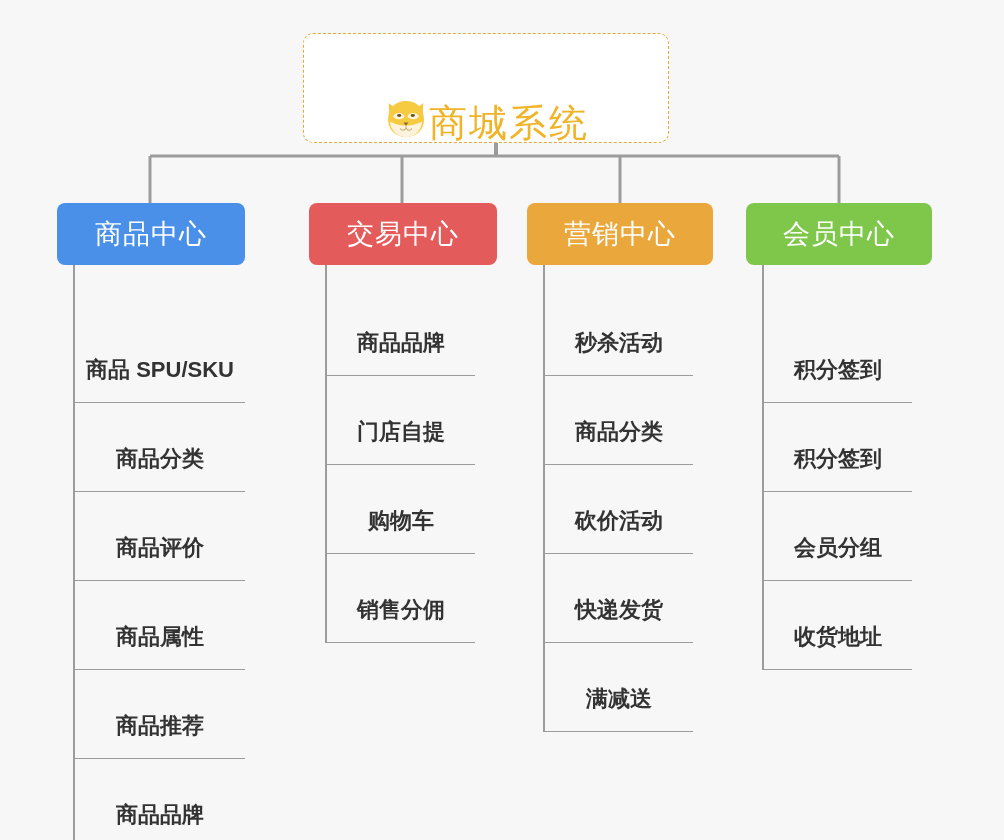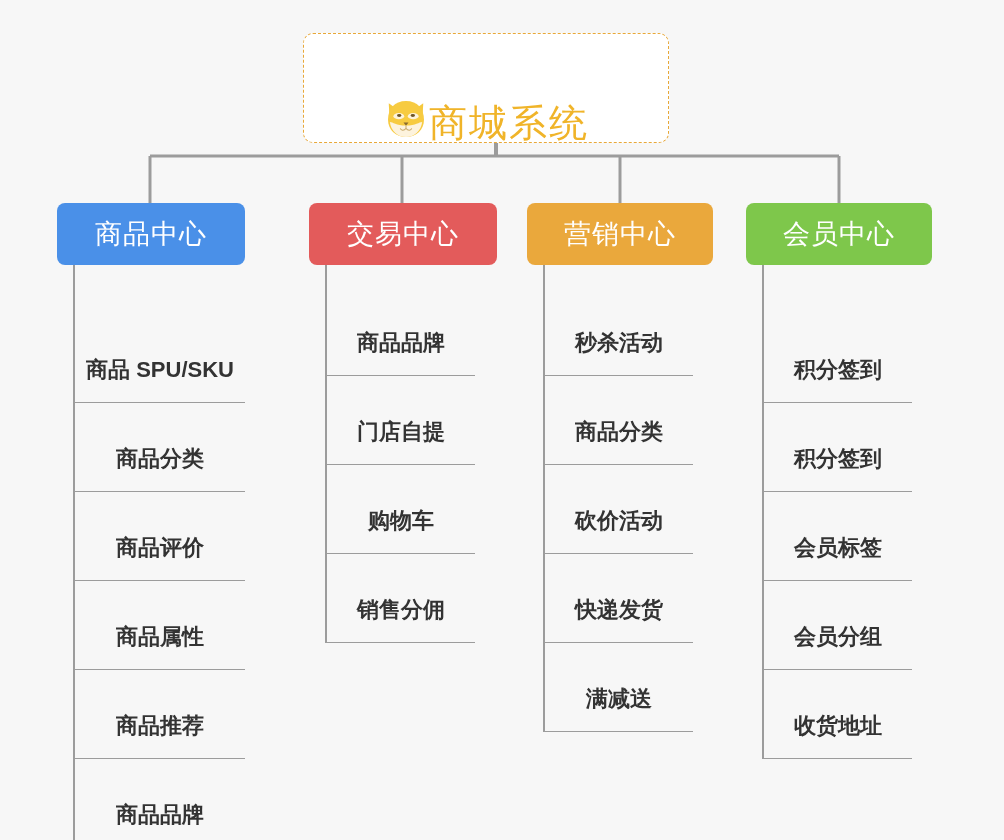--- a/index.html
+++ b/index.html
@@ -189,19 +189,18 @@
       <div class="leaf-item">快递发货</div>
       <div class="leaf-item">满减送</div>
     </div>
   </div>
 
   <div class="column col-3">
     <div class="cat-header" style="background:#7ec74b">会员中心</div>
     <div class="leaf-list">
       <div class="leaf-item first">积分签到</div>
       <div class="leaf-item">积分签到</div>
-      <div class="leaf-item">会员标签</div>
       <div class="leaf-item">会员分组</div>
       <div class="leaf-item">收货地址</div>
     </div>
   </div>
 
 </div>
 
 </body></html>

